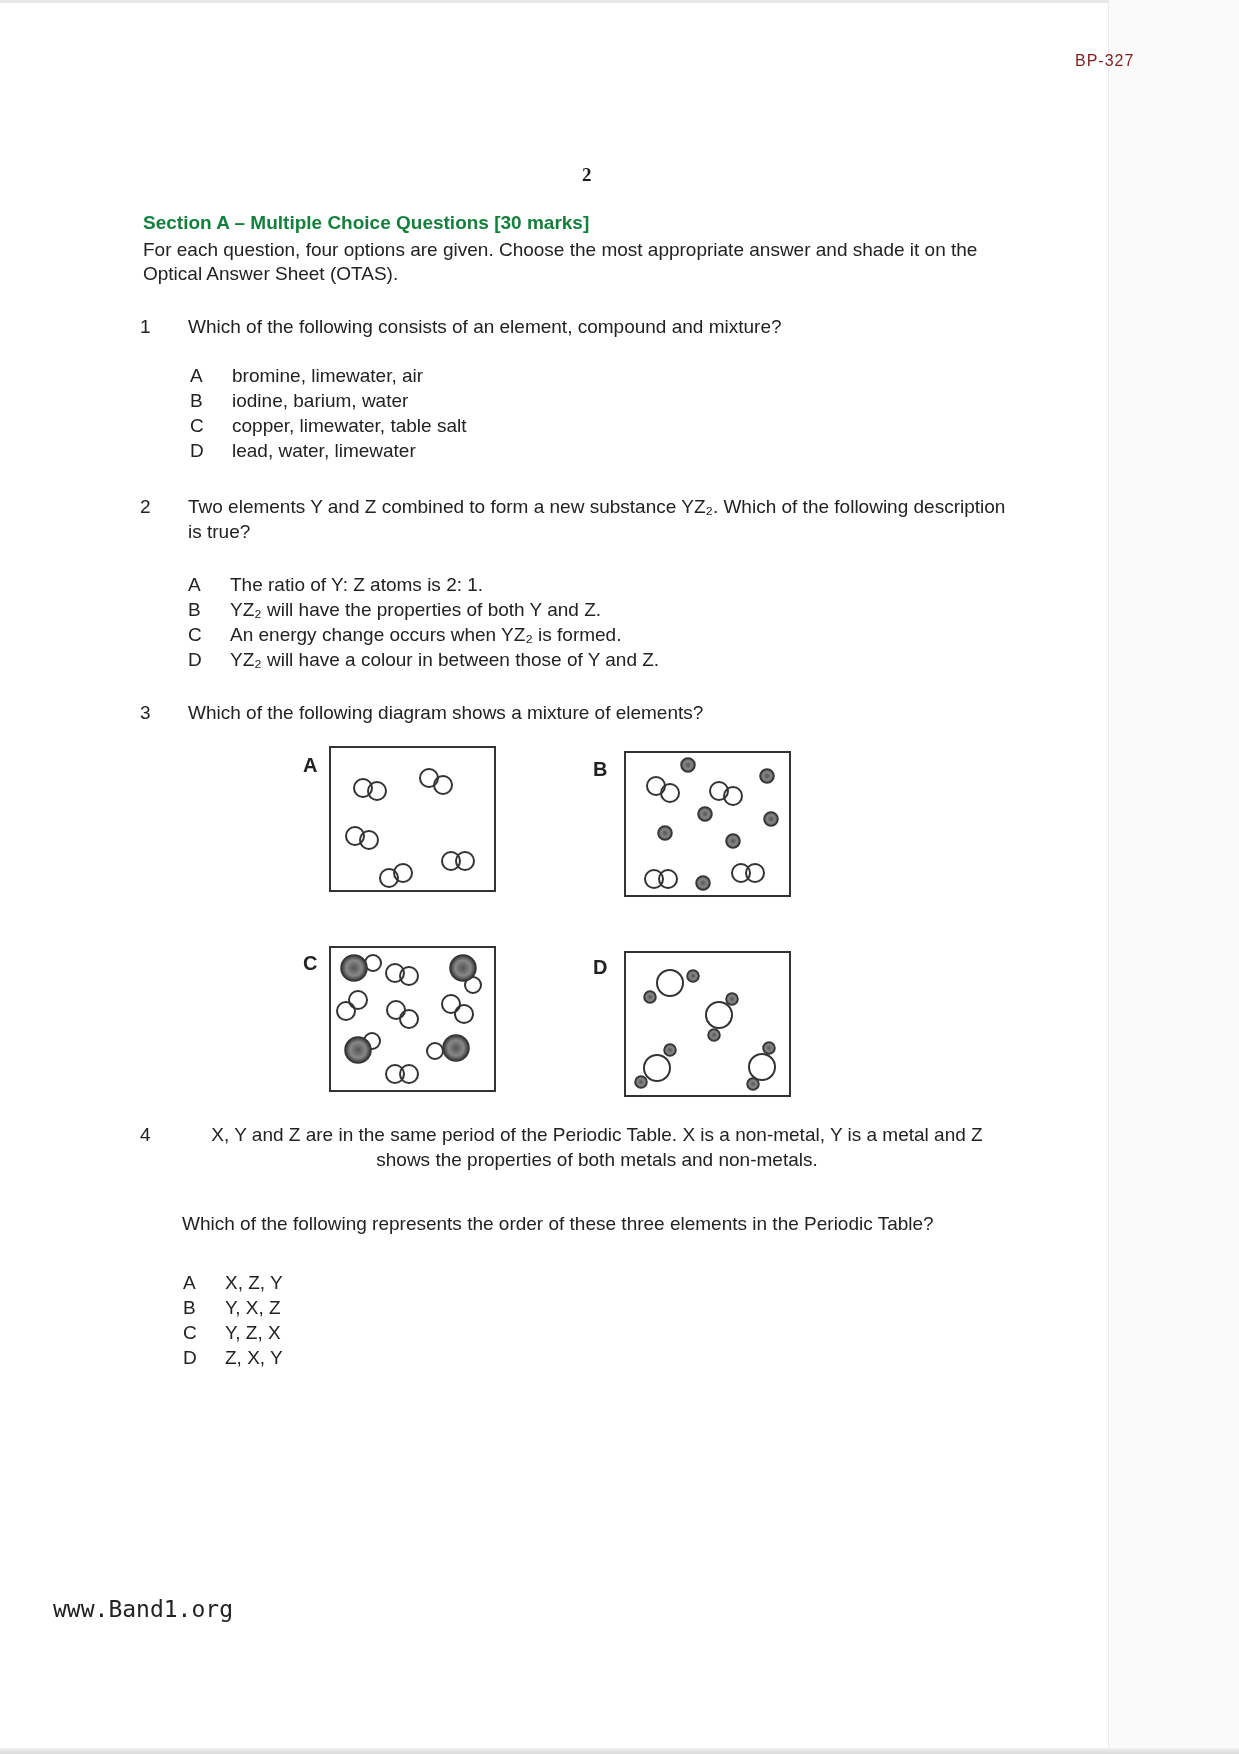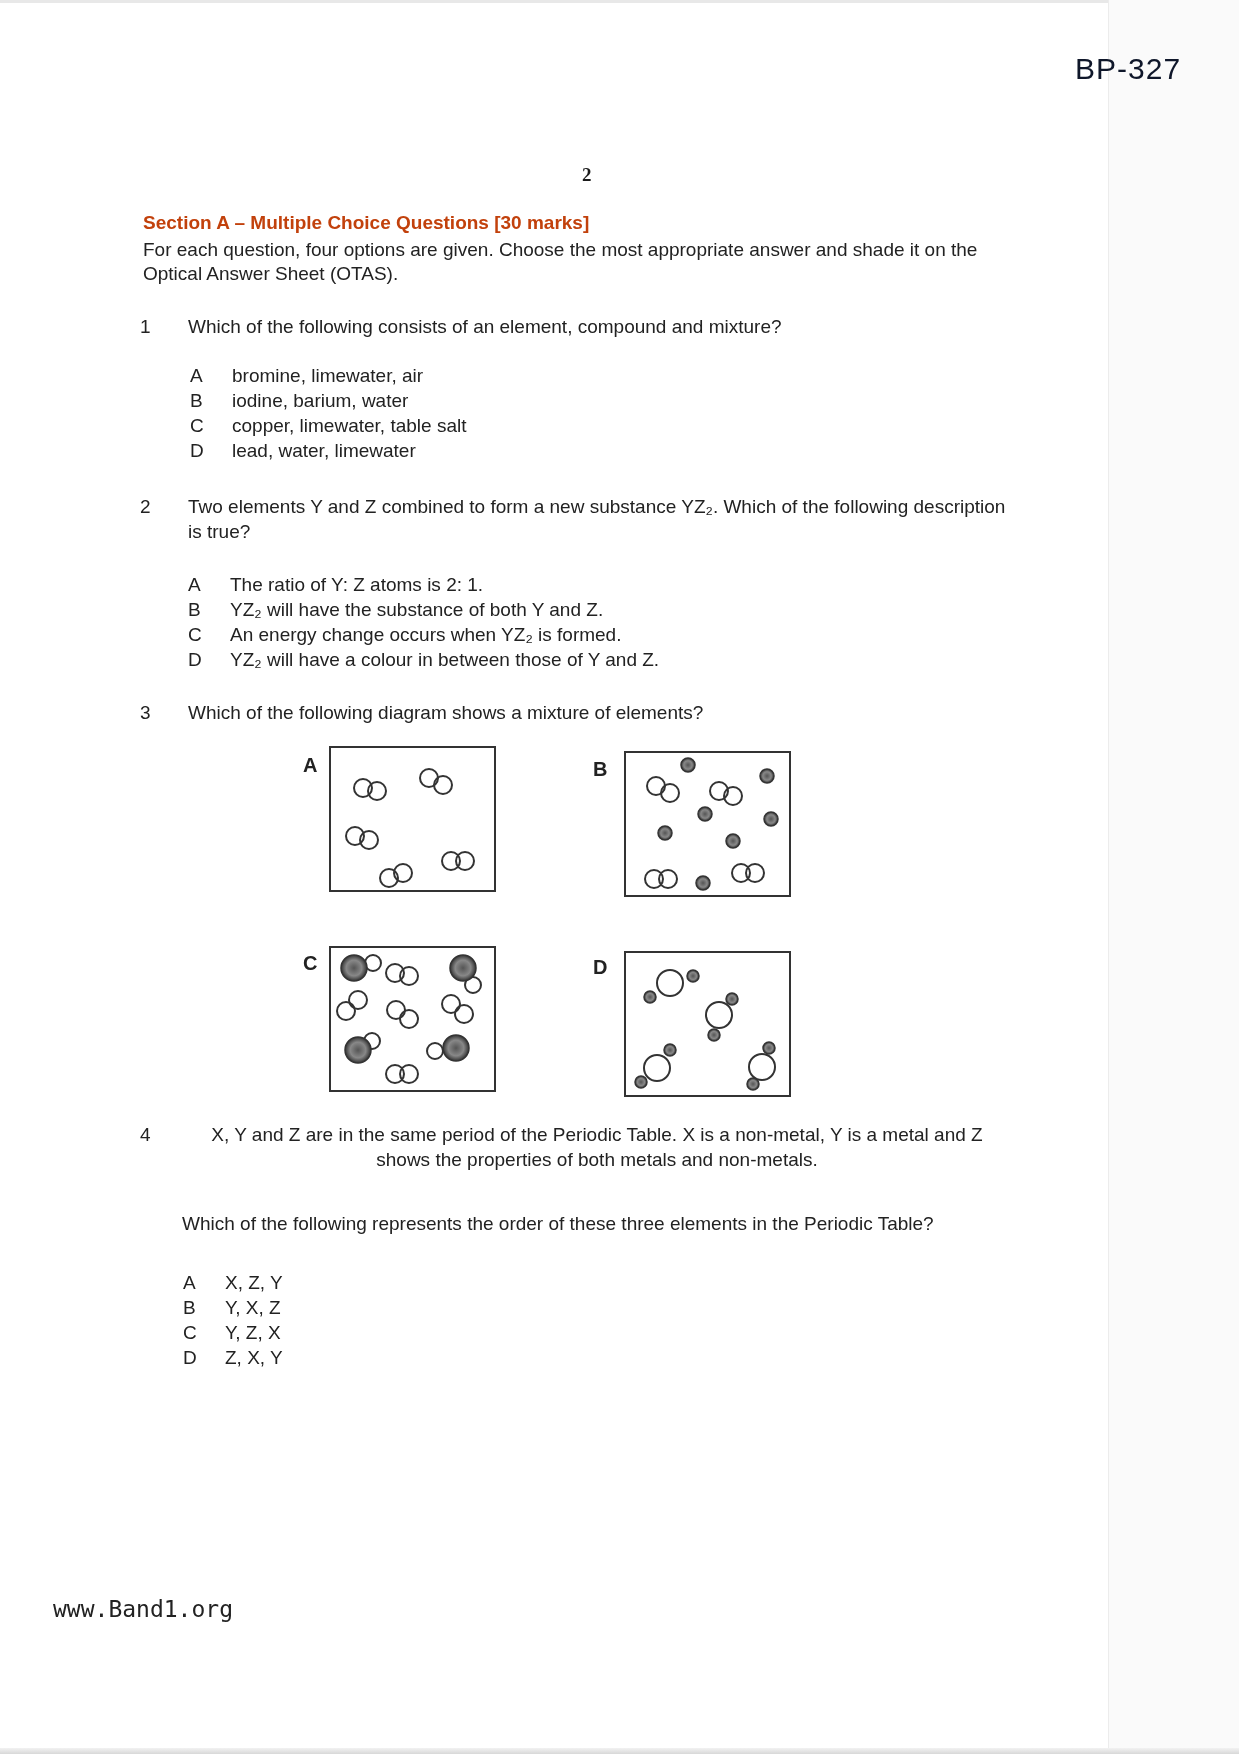--- a/index.html
+++ b/index.html
@@ -13,30 +13,30 @@
     }
     .page-edge-bottom {
       position: absolute; left: 0; top: 1748px; width: 1239px; height: 6px;
       background: linear-gradient(#f2f2f2, #d8d8d8);
     }
     .top-shadow {
       position: absolute; left: 0; top: 0; width: 1239px; height: 3px;
       background: #e8e8e8;
     }
     .code {
-      position: absolute; left: 1075px; top: 52px; font-size: 30px;
-      letter-spacing: 1px; color: #0f172a;
+      position: absolute; left: 1075px; top: 52px; font-size: 16px;
+      letter-spacing: 1px; color: #7f1d1d;
     }
     .page-num {
       position: absolute; left: 582px; top: 164px; font-size: 19px;
       font-family: "Liberation Serif", serif; font-weight: bold;
     }
     .section-title {
       position: absolute; left: 143px; top: 212px; font-size: 19px; font-weight: bold;
-      color: #c2410c;
+      color: #15803d;
     }
     .instructions {
       position: absolute; left: 143px; top: 238px; width: 880px;
       font-size: 19px; line-height: 24px; color: #222;
     }
     .q { position: absolute; left: 140px; font-size: 19px; line-height: 25px; color: #222; }
     .q .num { position: absolute; left: 0; top: 0; width: 30px; }
     .q .stem { position: absolute; left: 48px; top: 0; width: 830px; }
     .opts { position: absolute; font-size: 19px; line-height: 25px; color: #222; }
     .opt { display: flex; }
@@ -91,21 +91,21 @@
   <span class="num">2</span>
   <span class="stem">Two elements Y and Z combined to form a new substance YZ₂. Which of the following description is true?</span>
 </div>
 <div class="opts" style="left:188px; top:572px;">
   <div class="opt">
       <span class="letter">A</span>
       <span>The ratio of Y: Z atoms is 2: 1.</span>
     </div>
   <div class="opt">
       <span class="letter">B</span>
-      <span>YZ₂ will have the substance of both Y and Z.</span>
+      <span>YZ₂ will have the properties of both Y and Z.</span>
     </div>
   <div class="opt">
       <span class="letter">C</span>
       <span>An energy change occurs when YZ₂ is formed.</span>
     </div>
   <div class="opt">
       <span class="letter">D</span>
       <span>YZ₂ will have a colour in between those of Y and Z.</span>
     </div>
 </div>

